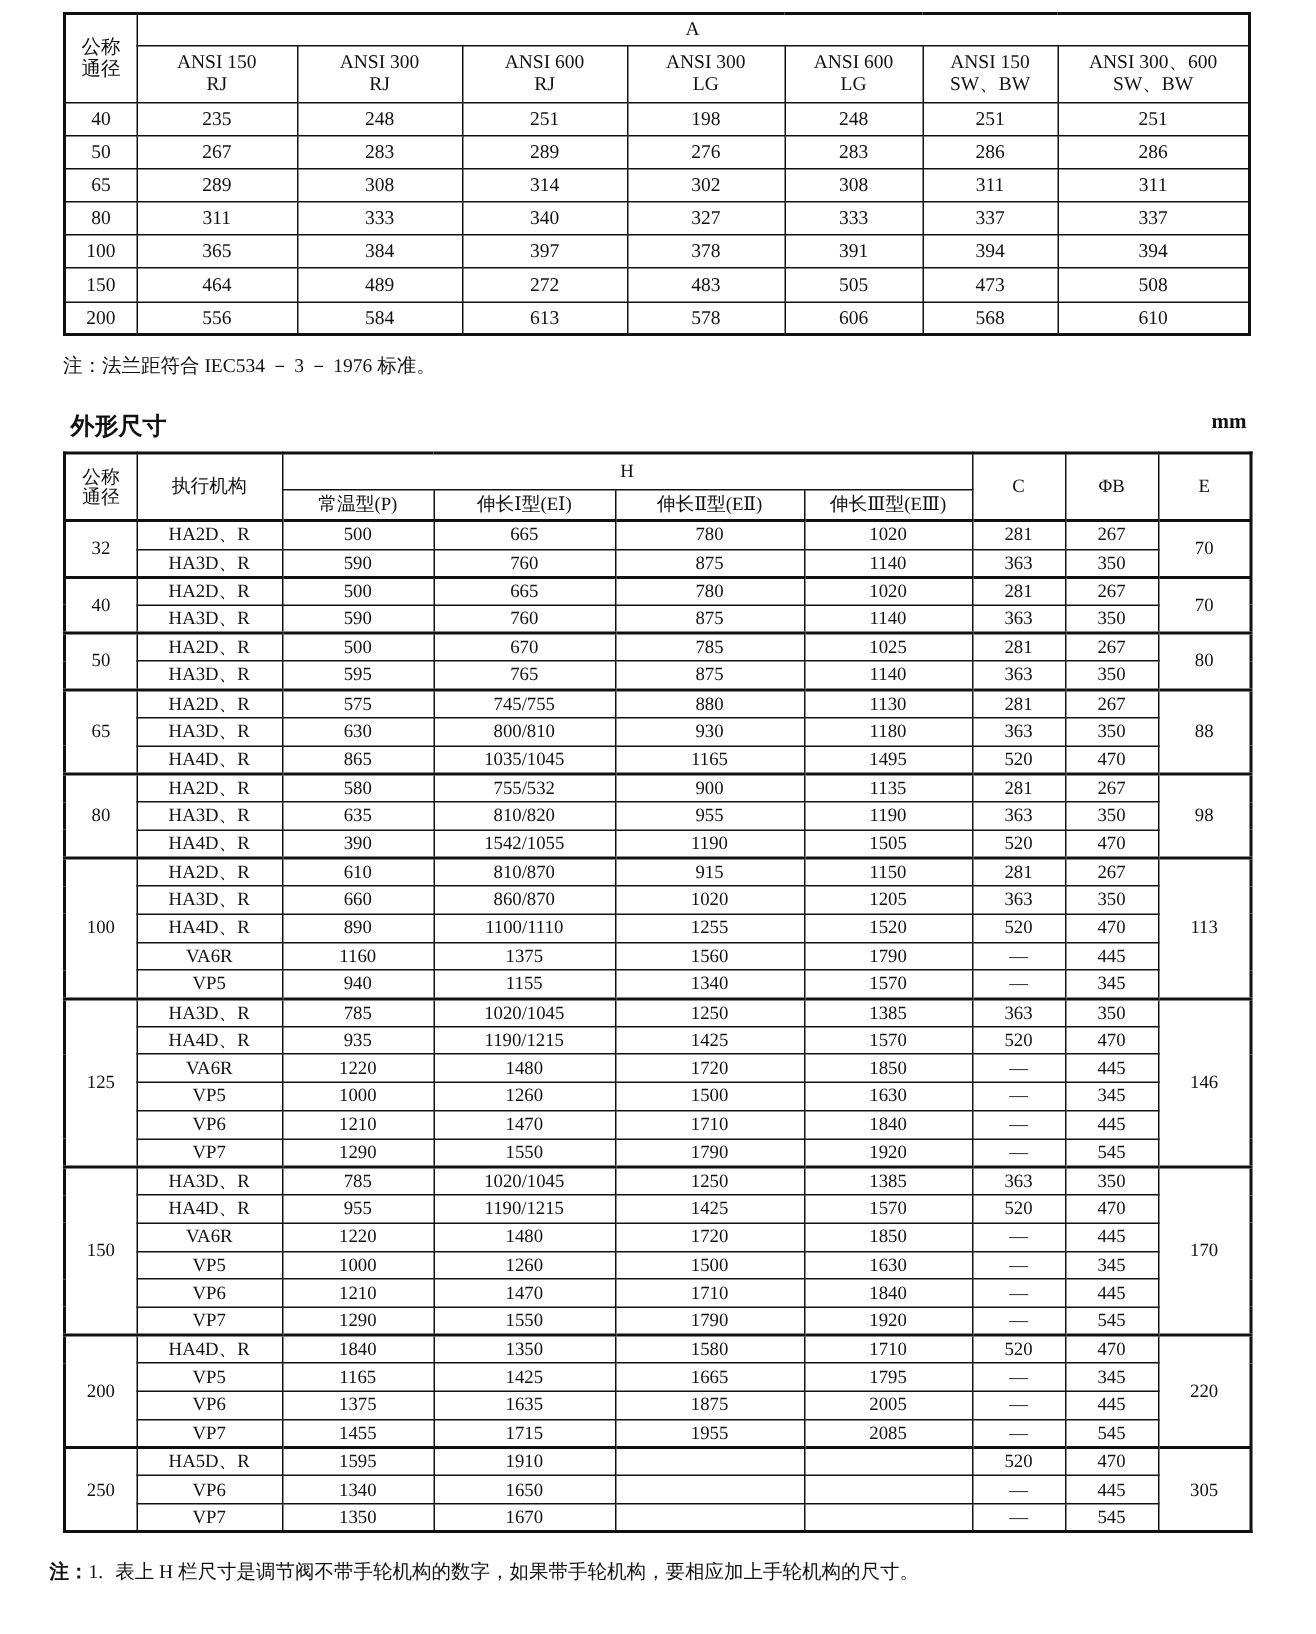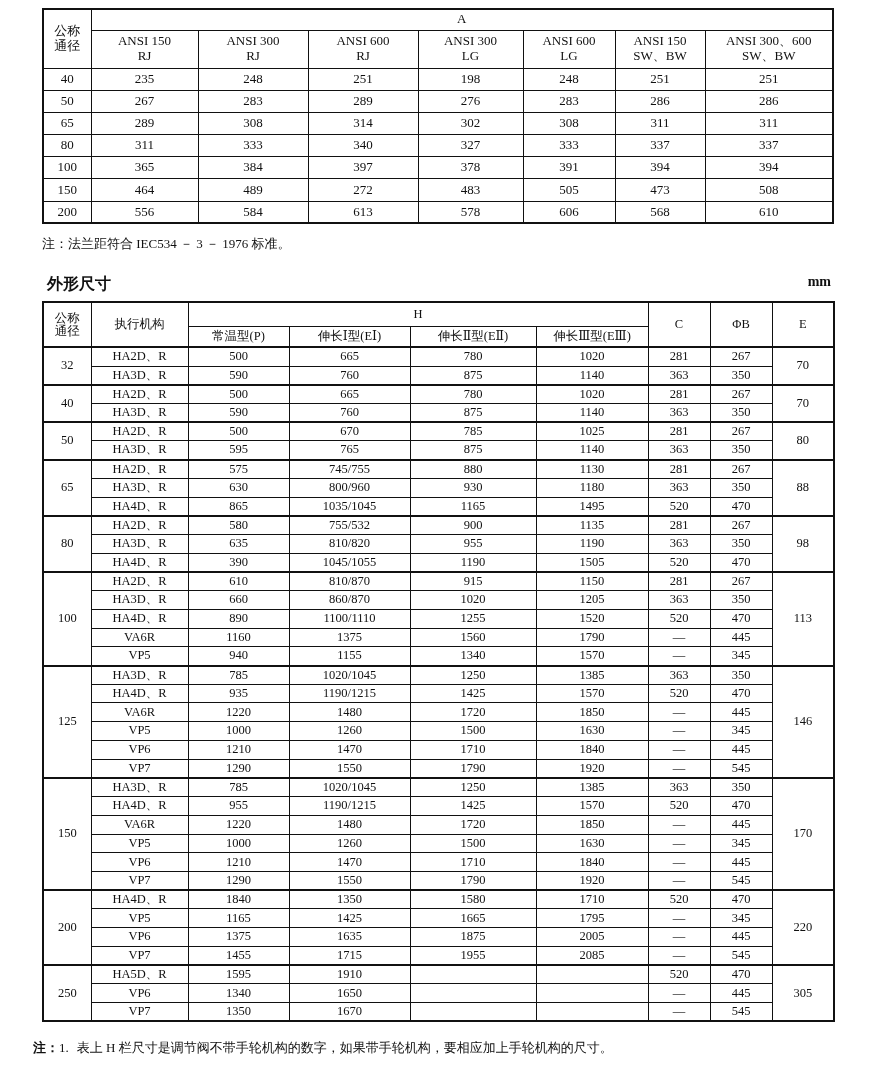--- a/index.html
+++ b/index.html
@@ -271,21 +271,21 @@
           <td>745/755</td>
           <td>880</td>
           <td>1130</td>
           <td>281</td>
           <td>267</td>
           <td rowspan="3">88</td>
         </tr>
         <tr>
           <td>HA3D、R</td>
           <td>630</td>
-          <td>800/960</td>
+          <td>800/810</td>
           <td>930</td>
           <td>1180</td>
           <td>363</td>
           <td>350</td>
         </tr>
         <tr>
           <td>HA4D、R</td>
           <td>865</td>
           <td>1035/1045</td>
           <td>1165</td>
@@ -309,21 +309,21 @@
           <td>635</td>
           <td>810/820</td>
           <td>955</td>
           <td>1190</td>
           <td>363</td>
           <td>350</td>
         </tr>
         <tr>
           <td>HA4D、R</td>
           <td>390</td>
-          <td>1045/1055</td>
+          <td>1542/1055</td>
           <td>1190</td>
           <td>1505</td>
           <td>520</td>
           <td>470</td>
         </tr>
         <tr class="group-start">
           <td rowspan="5">100</td>
           <td>HA2D、R</td>
           <td>610</td>
           <td>810/870</td>

